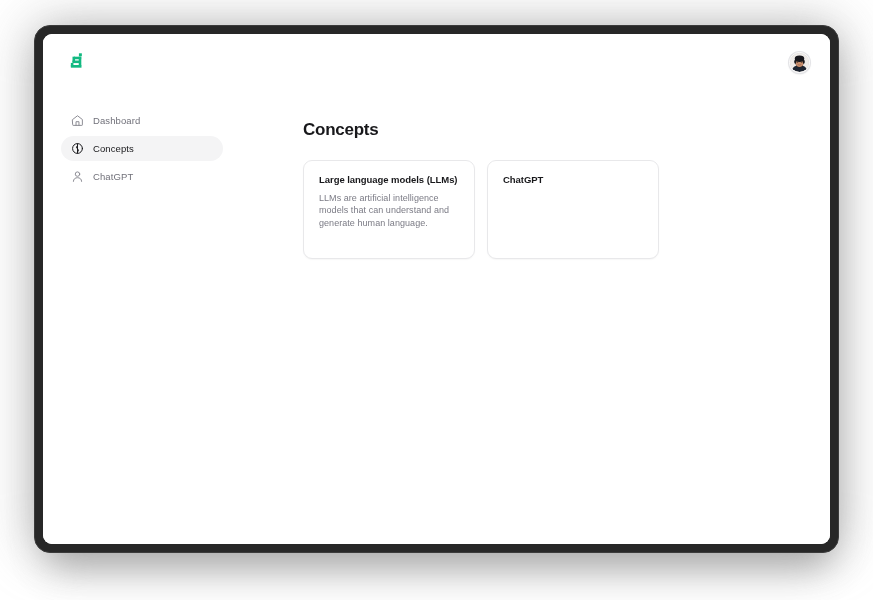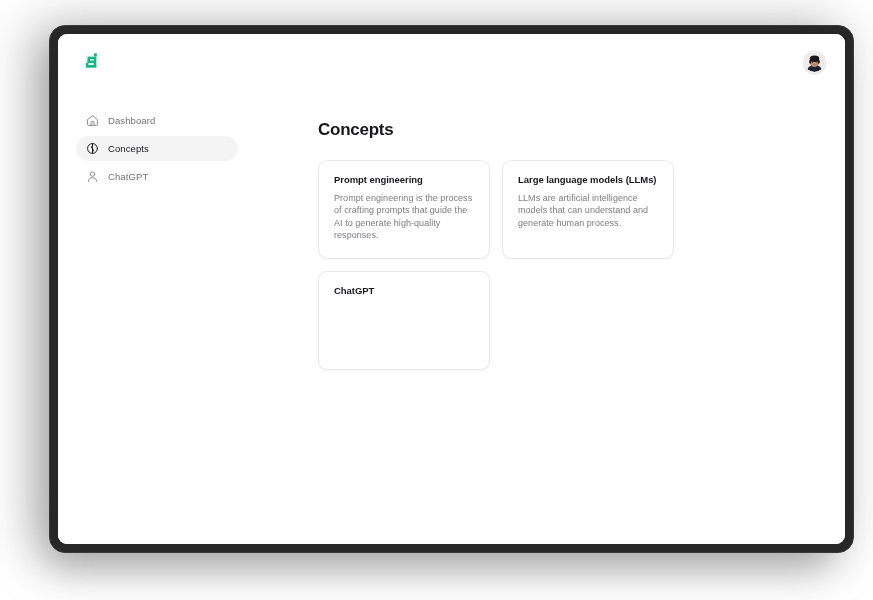--- a/index.html
+++ b/index.html
@@ -44,21 +44,21 @@
     height: 530px;
     border-radius: 22px;
     background: #6e6e6e;
     filter: blur(18px);
     opacity: 0.45;
   }
 
   
   #device {
     position: absolute;
-    left: 49px;
+    left: 34px;
     top: 25px;
     width: 805px;
     height: 528px;
     background: #272727;
     border-radius: 16px;
     padding: 8px;
     border: 1px solid #3b3b3b;
   }
 
   #screen {
@@ -288,28 +288,24 @@
             </div>
 
           </nav>
 
           <main class="main">
 
             <h1 class="page-title">Concepts</h1>
 
             <div class="card-grid">
 
-              <div class="card">
-                <div class="card-title">Prompt engineering</div>
-                <div class="card-desc">Prompt engineering is the process of crafting prompts that guide the AI to generate high-quality responses.</div>
-              </div>
 
               <div class="card">
                 <div class="card-title">Large language models (LLMs)</div>
-                <div class="card-desc">LLMs are artificial intelligence models that can understand and generate human process.</div>
+                <div class="card-desc">LLMs are artificial intelligence models that can understand and generate human language.</div>
               </div>
 
               <div class="card">
                 <div class="card-title">ChatGPT</div>
               </div>
 
             </div>
 
           </main>
 

